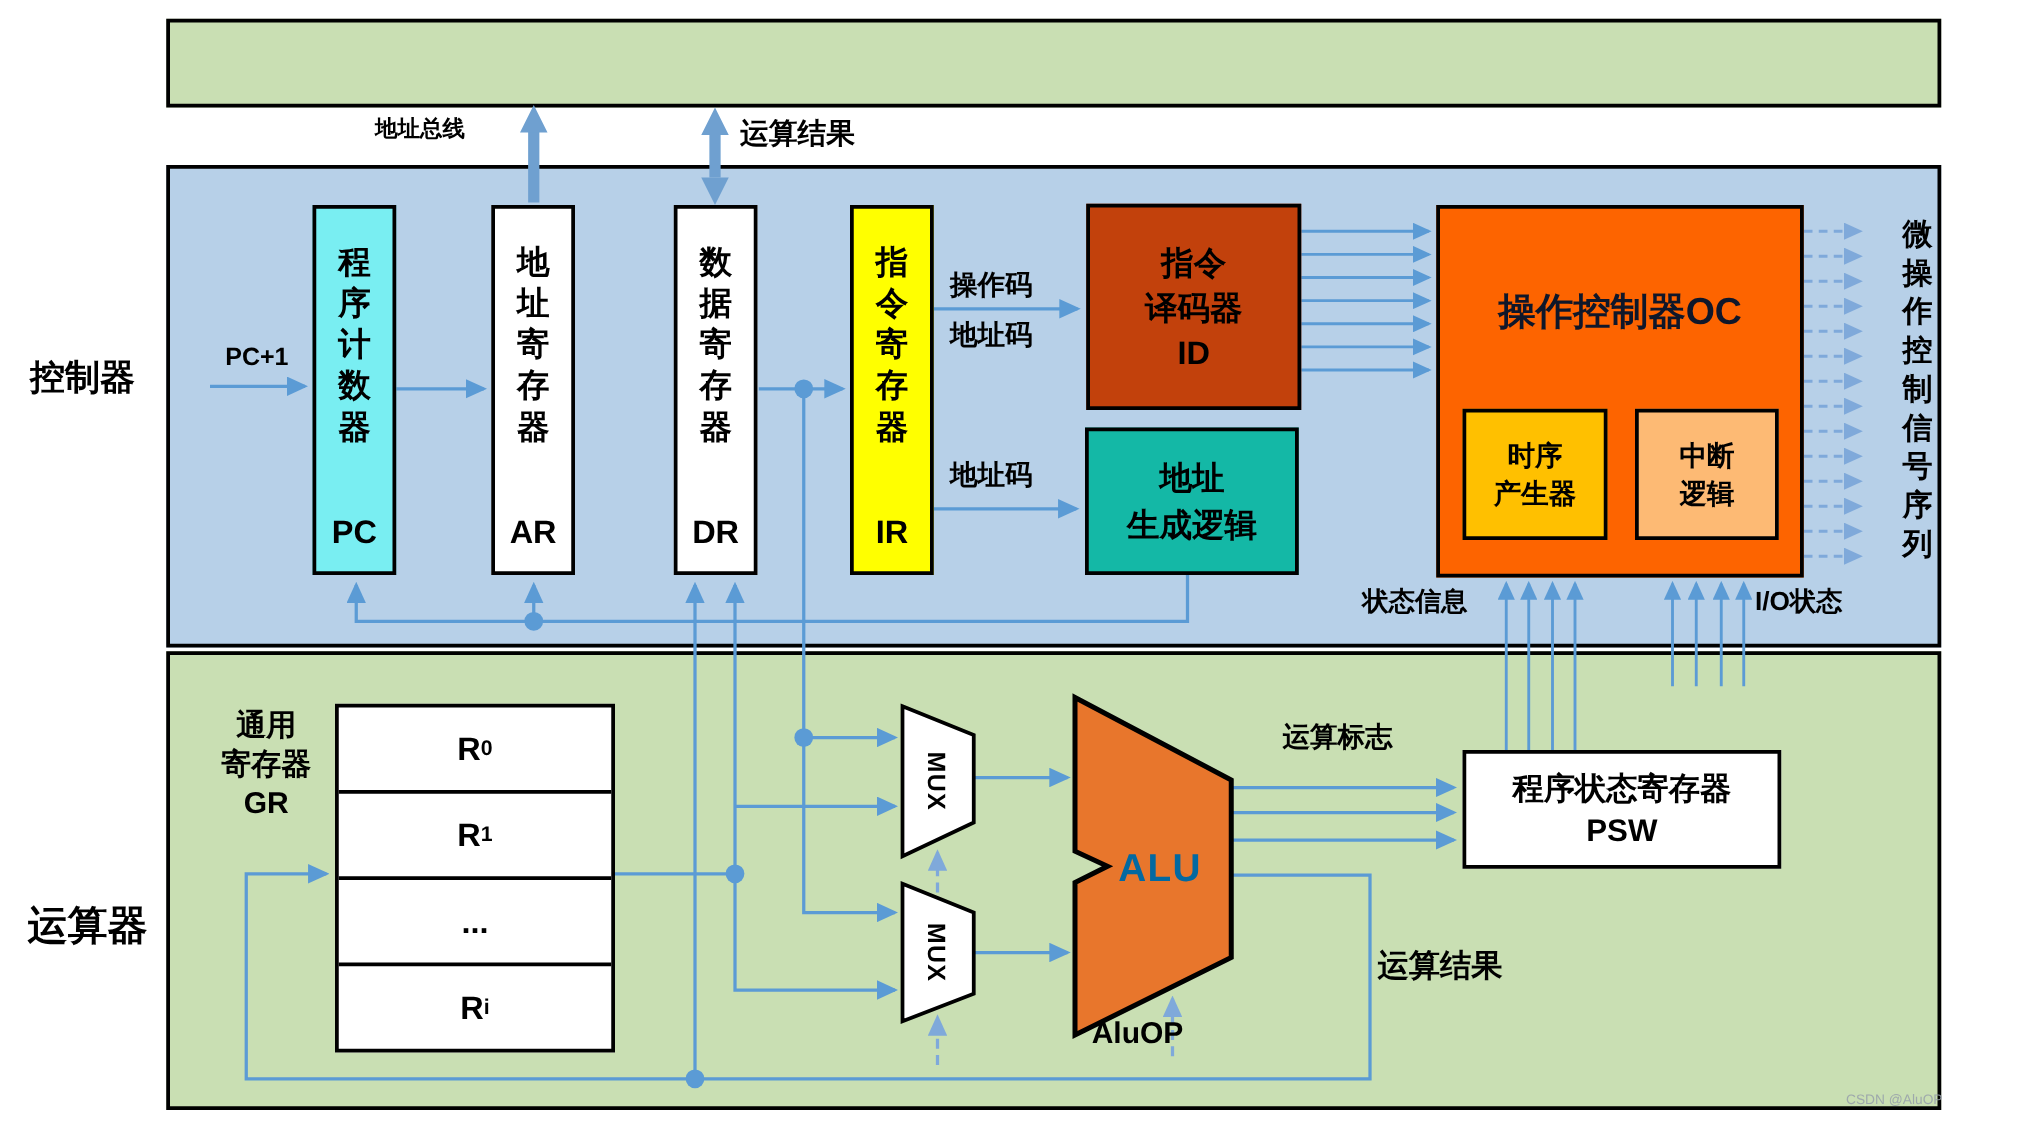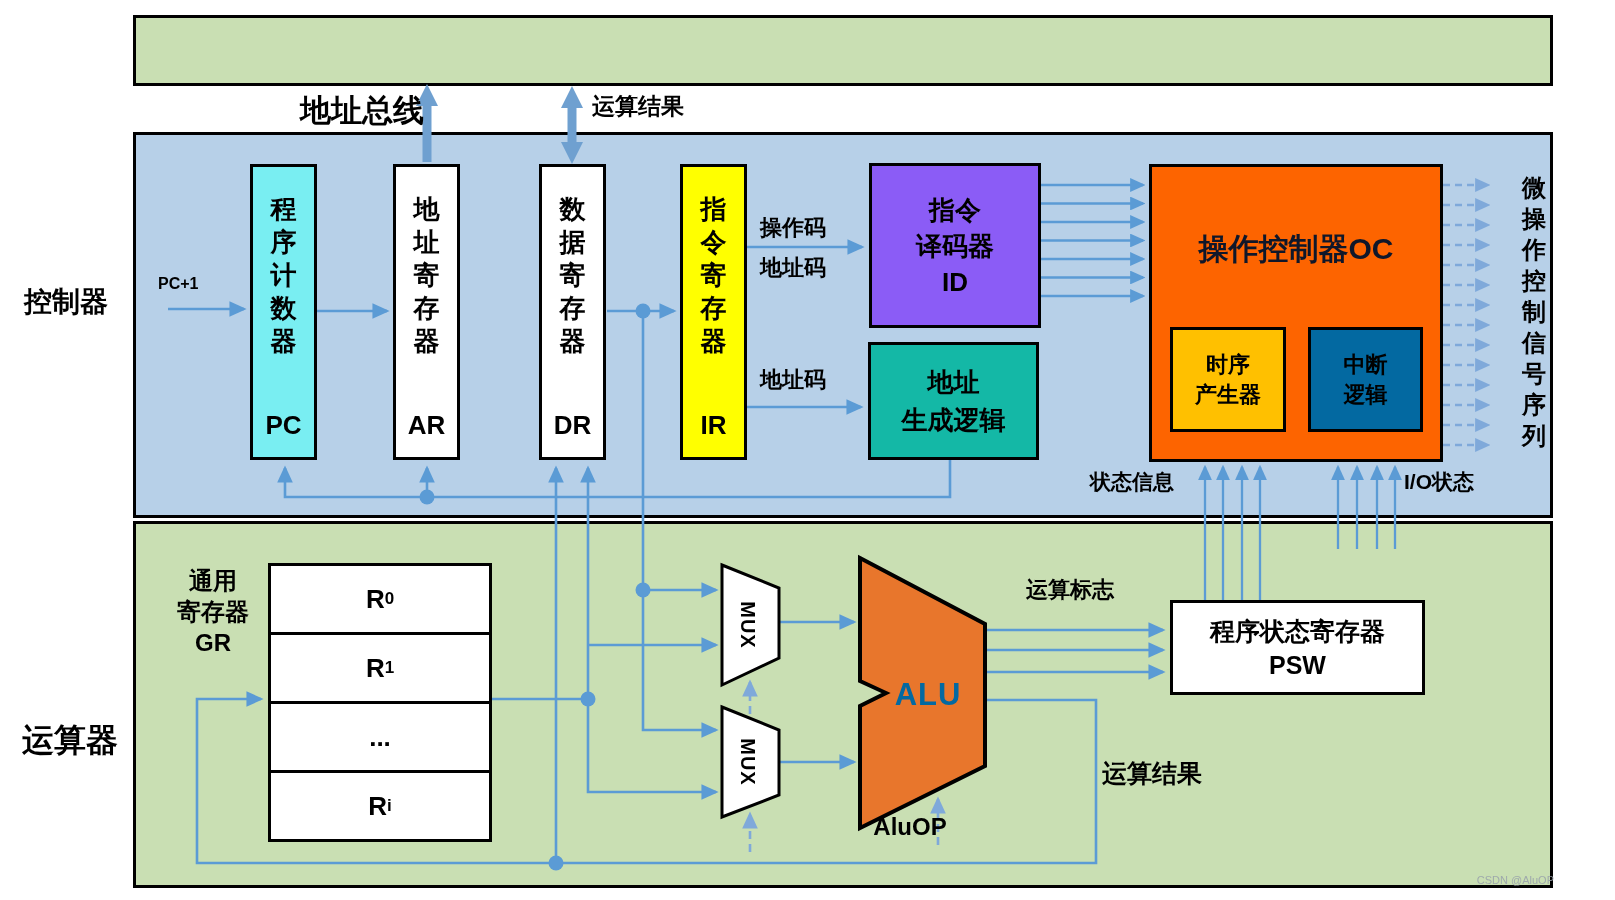--- a/index.html
+++ b/index.html
@@ -25,21 +25,21 @@
 </head>
 <body>
 
 <div id="stage">
 
   <div class="sec" style="left:133px;top:15px;width:1420px;height:71px;background:#c9dfb3;z-index:1;"></div>
   <div class="sec" style="left:133px;top:132px;width:1420px;height:386px;background:#b7d0e8;z-index:1;"></div>
   <div class="sec" style="left:133px;top:521px;width:1420px;height:367px;background:#c9dfb3;z-index:1;"></div>
 
 
-  <div class="lbl" style="left:300px;top:92px;font-size:31px;">地址总线</div>
+  <div class="lbl" style="left:300px;top:92px;font-size:18px;">地址总线</div>
   <div class="lbl" style="left:592px;top:92px;font-size:23px;">运算结果</div>
 
   <div class="lbl" style="left:24px;top:284px;font-size:28px;">控制器</div>
   <div class="lbl" style="left:22px;top:720px;font-size:32px;">运算器</div>
 
   <svg width="1615" height="900">
     <defs>
       <marker id="ah" markerWidth="6.6" markerHeight="6" refX="5.6" refY="3" orient="auto">
         <path d="M0,0 L6.6,3 L0,6 Z" fill="#5b9bd5"></path>
       </marker>
@@ -178,49 +178,49 @@
           <div>器</div>
         </div>
         <div class="abbr">IR</div>
       </div>
     </div>
 
   <div class="lbl" style="left:760px;top:208px;font-size:22px;line-height:40px;">操作码
 地址码</div>
   <div class="lbl" style="left:760px;top:366px;font-size:22px;">地址码</div>
 
-  <div class="box" style="left:869px;top:163px;width:172px;height:165px;background:#8b5cf6;font-size:26px;line-height:36px;">
+  <div class="box" style="left:869px;top:163px;width:172px;height:165px;background:#c2410c;font-size:26px;line-height:36px;">
     <span style="white-space:pre-line;">指令
 译码器
 ID</span>
   </div>
 
   <div class="box" style="left:868px;top:342px;width:171px;height:118px;background:#14b8a6;font-size:26px;line-height:38px;">
     <span style="white-space:pre-line;">地址
 生成逻辑</span>
   </div>
 
   <div class="box" style="left:1149px;top:164px;width:294px;height:298px;background:#fd6400;justify-content:flex-start;">
     <div style="color:#0f172a;font-size:30px;margin-top:62px;">操作控制器OC</div>
   </div>
   <div class="box" style="left:1170px;top:327px;width:116px;height:105px;background:#ffc000;font-size:22px;line-height:30px;">
     <span style="white-space:pre-line;">时序
 产生器</span>
   </div>
-  <div class="box" style="left:1308px;top:327px;width:115px;height:105px;background:#0369a1;font-size:22px;line-height:30px;">
+  <div class="box" style="left:1308px;top:327px;width:115px;height:105px;background:#fdba74;font-size:22px;line-height:30px;">
     <span style="white-space:pre-line;">中断
 逻辑</span>
   </div>
 
   <div class="lbl vertchars" id="micro-label" style="left:1512px;top:172px;width:44px;font-size:24px;line-height:31px;text-align:center;"><div>微</div><div>操</div><div>作</div><div>控</div><div>制</div><div>信</div><div>号</div><div>序</div><div>列</div></div>
 
   <div class="lbl" style="left:1090px;top:469px;font-size:21px;">状态信息</div>
   <div class="lbl" style="left:1404px;top:469px;font-size:21px;">I/O状态</div>
 
-  <div class="lbl" style="left:158px;top:274px;width:95px;font-size:16px;">PC+1</div>
+  <div class="lbl" style="left:158px;top:274px;width:95px;text-align:center;font-size:20px;">PC+1</div>
 
   <div class="lbl" style="left:168px;top:565px;width:90px;text-align:center;font-size:24px;line-height:31px;">通用
 寄存器
 GR</div>
 
   <div class="box reg-file" id="reg-file" style="left:268px;top:563px;width:224px;height:279px;padding:0;justify-content:stretch;">
       <div class="rf-row">
         <span>R</span>
         <sub>0</sub>
       </div>

